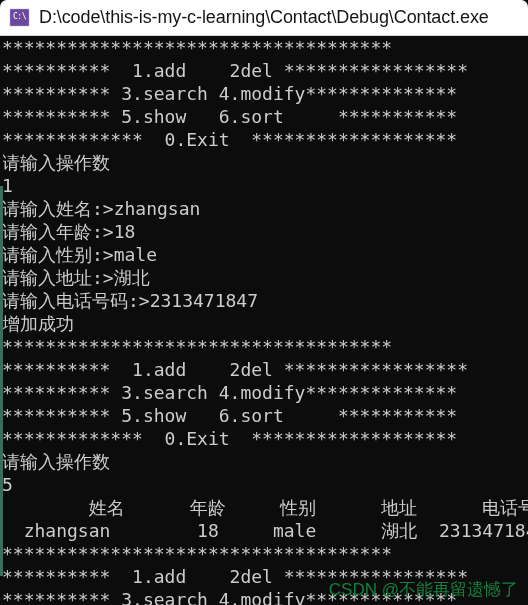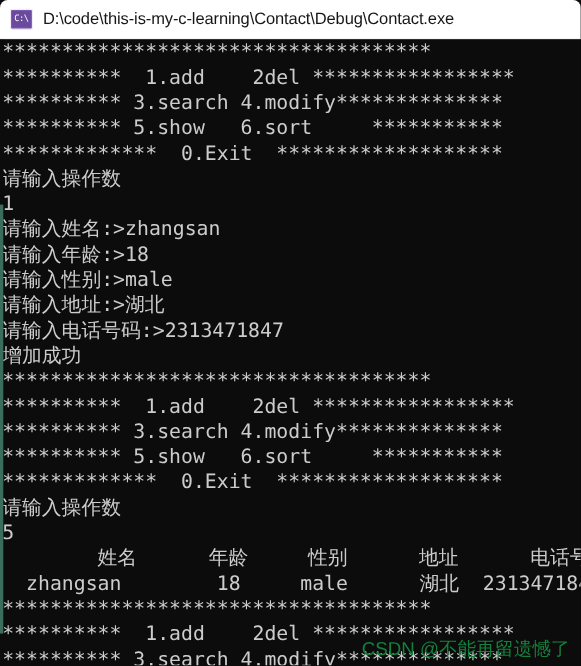--- a/index.html
+++ b/index.html
@@ -53,21 +53,21 @@
     left: 0; right: 0; top: 0; bottom: 0;
     color: #ffffff;
     font-size: 8px;
     line-height: 16px;
     text-align: center;
     font-family: "DejaVu Sans Mono", "Liberation Mono", monospace;
     letter-spacing: -0.5px;
   }
   #titlebar-text {
     color: #161616;
-    font-size: 15px;
+    font-size: 18px;
     font-family: "Liberation Sans", sans-serif;
     white-space: nowrap;
     letter-spacing: -0.1px;
   }
 
   
   #console {
     position: relative;
     height: 569px;
     background: #0c0c0c;

